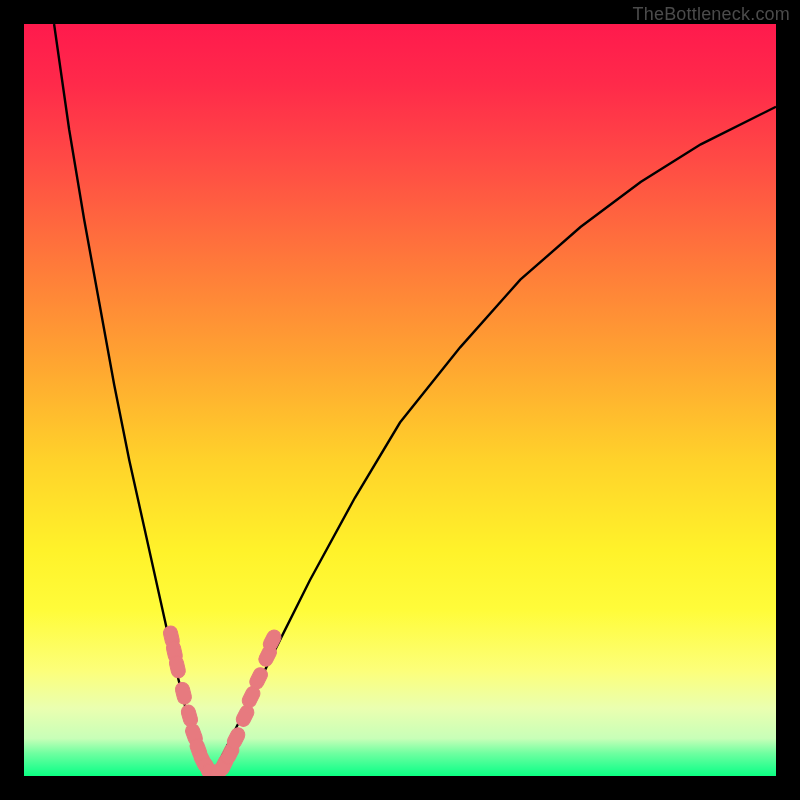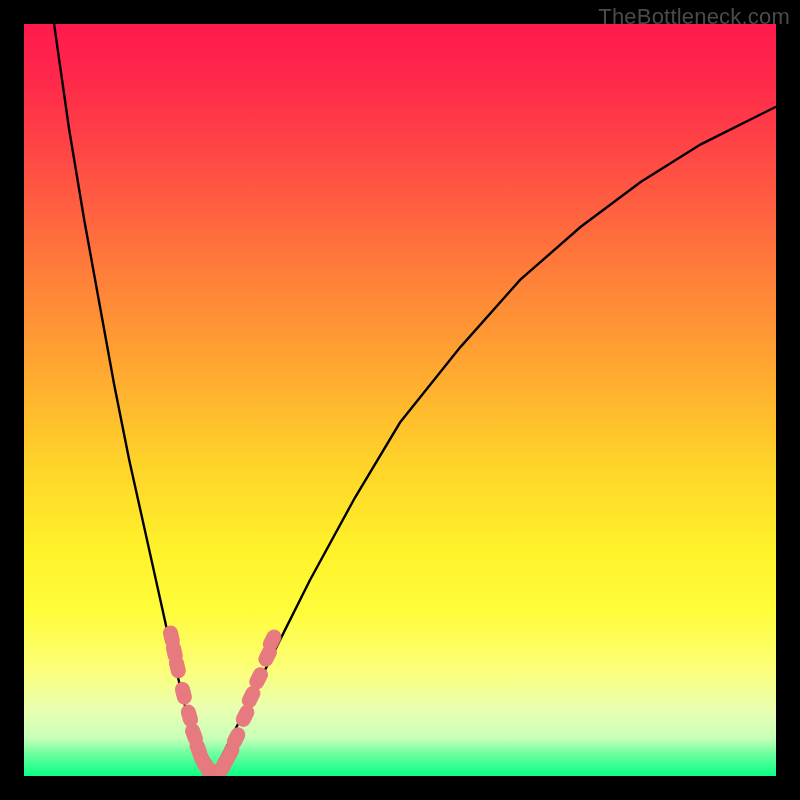--- a/index.html
+++ b/index.html
@@ -43,21 +43,21 @@
       #6effa0 97%,
       #2aff8f 99%,
       #0dff82 100%
     );
   }
   .credit {
     position: absolute;
     top: 4px;
     right: 10px;
     color: #4b4b4b;
-    font-size: 22px;
+    font-size: 18px;
     font-weight: 500;
     letter-spacing: 0.2px;
     text-align: center;
   }
   svg.curve {
     position: absolute;
     inset: 0;
   }
   .pill {
     fill: #e77a7f;

